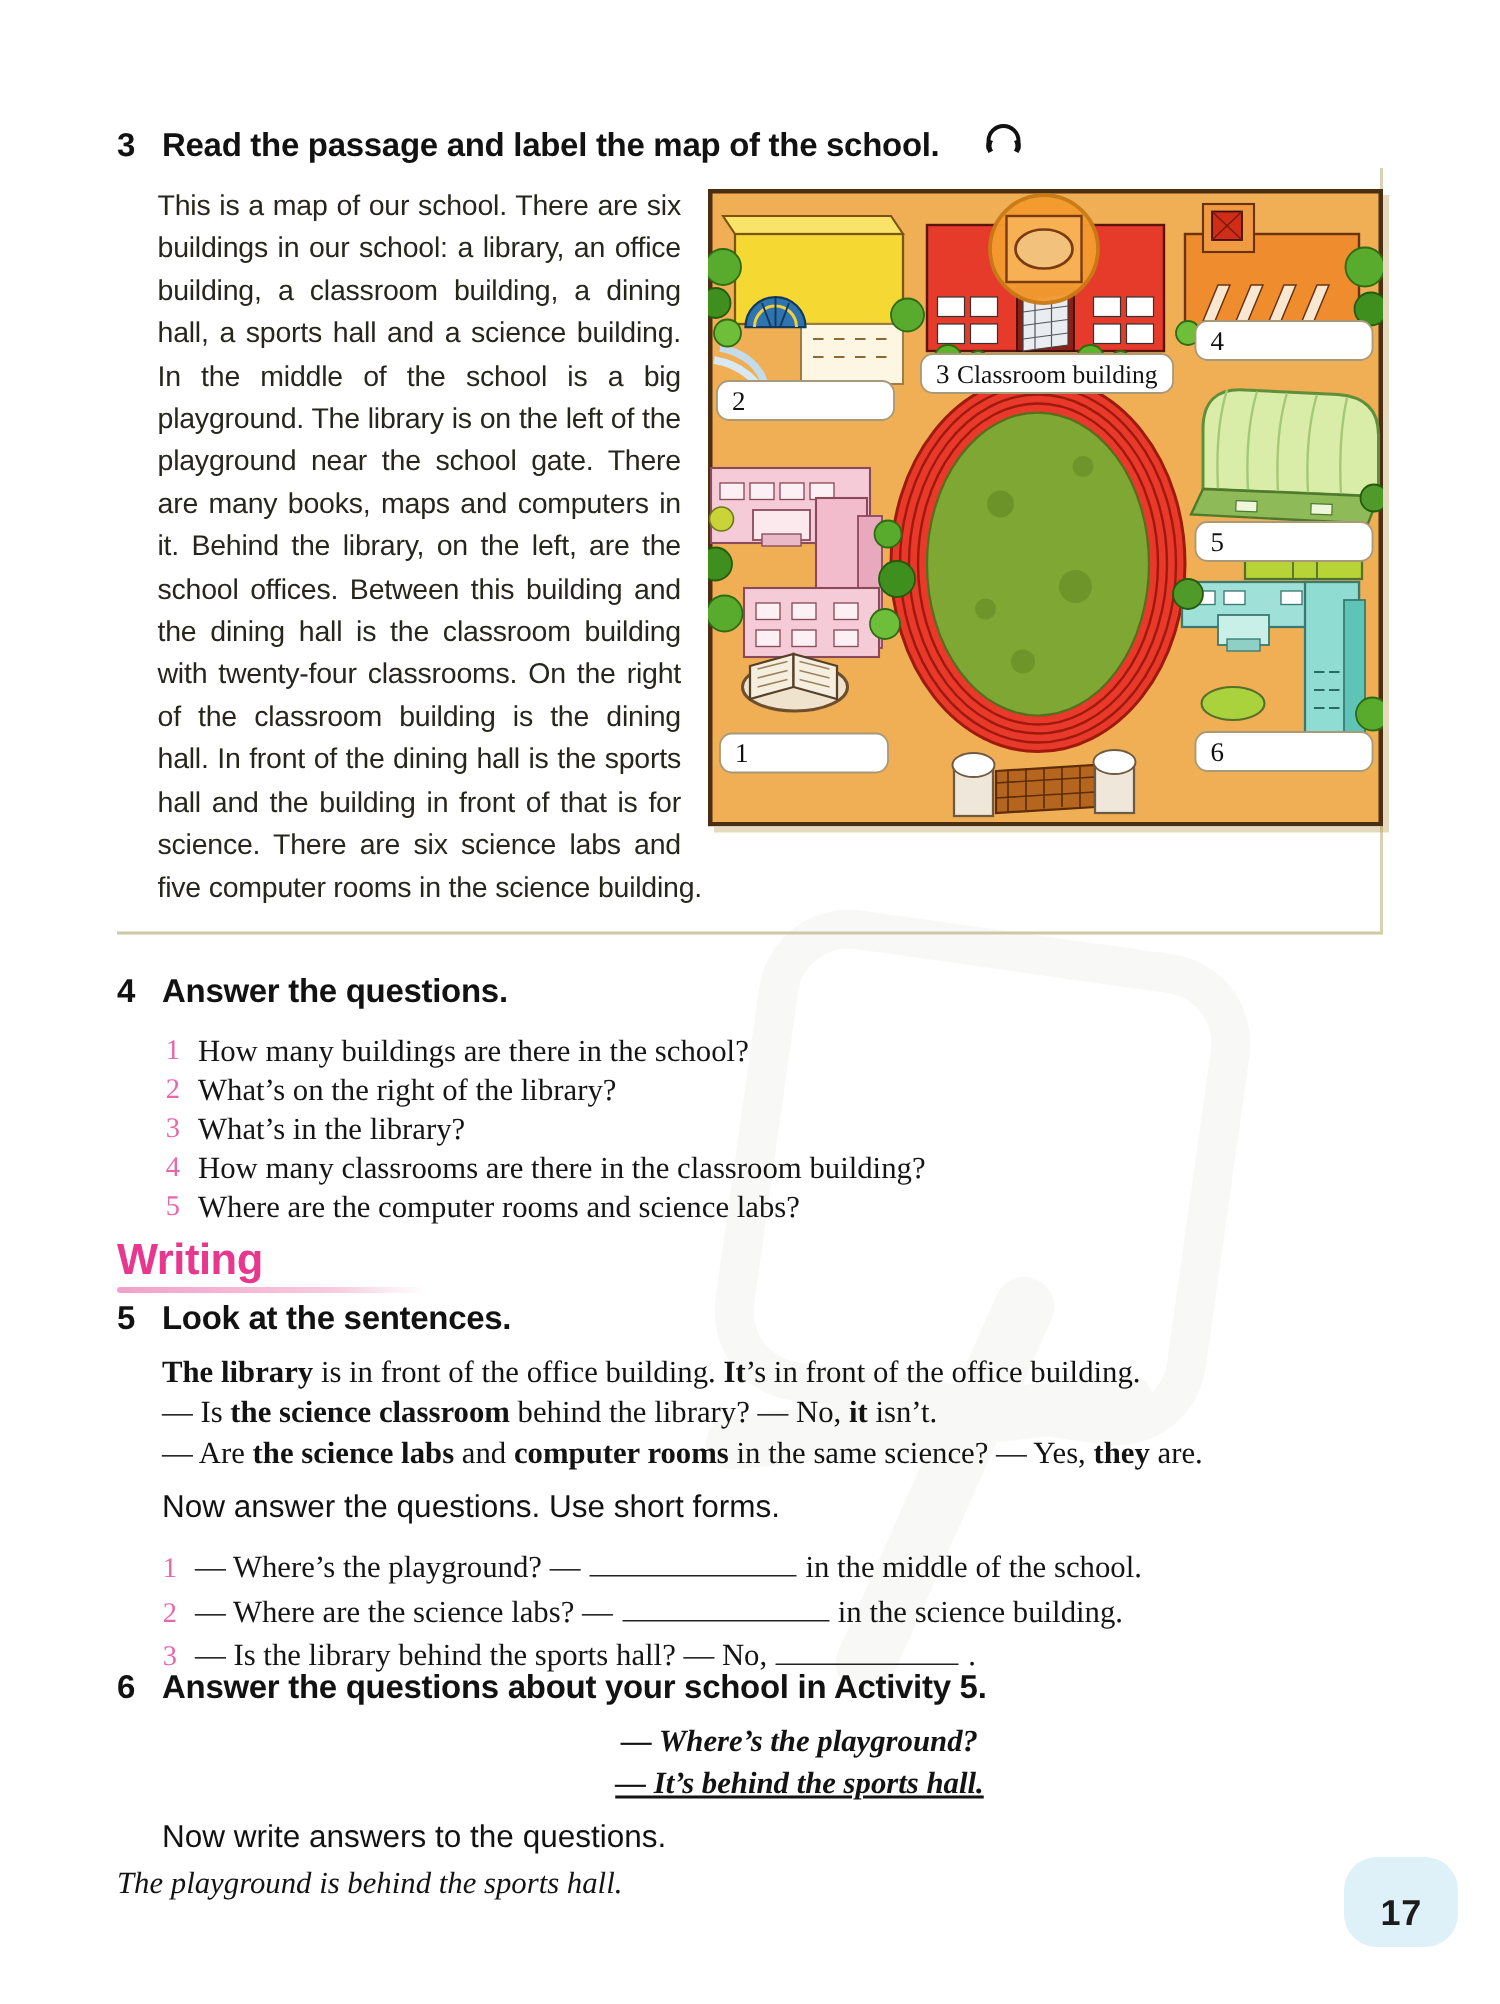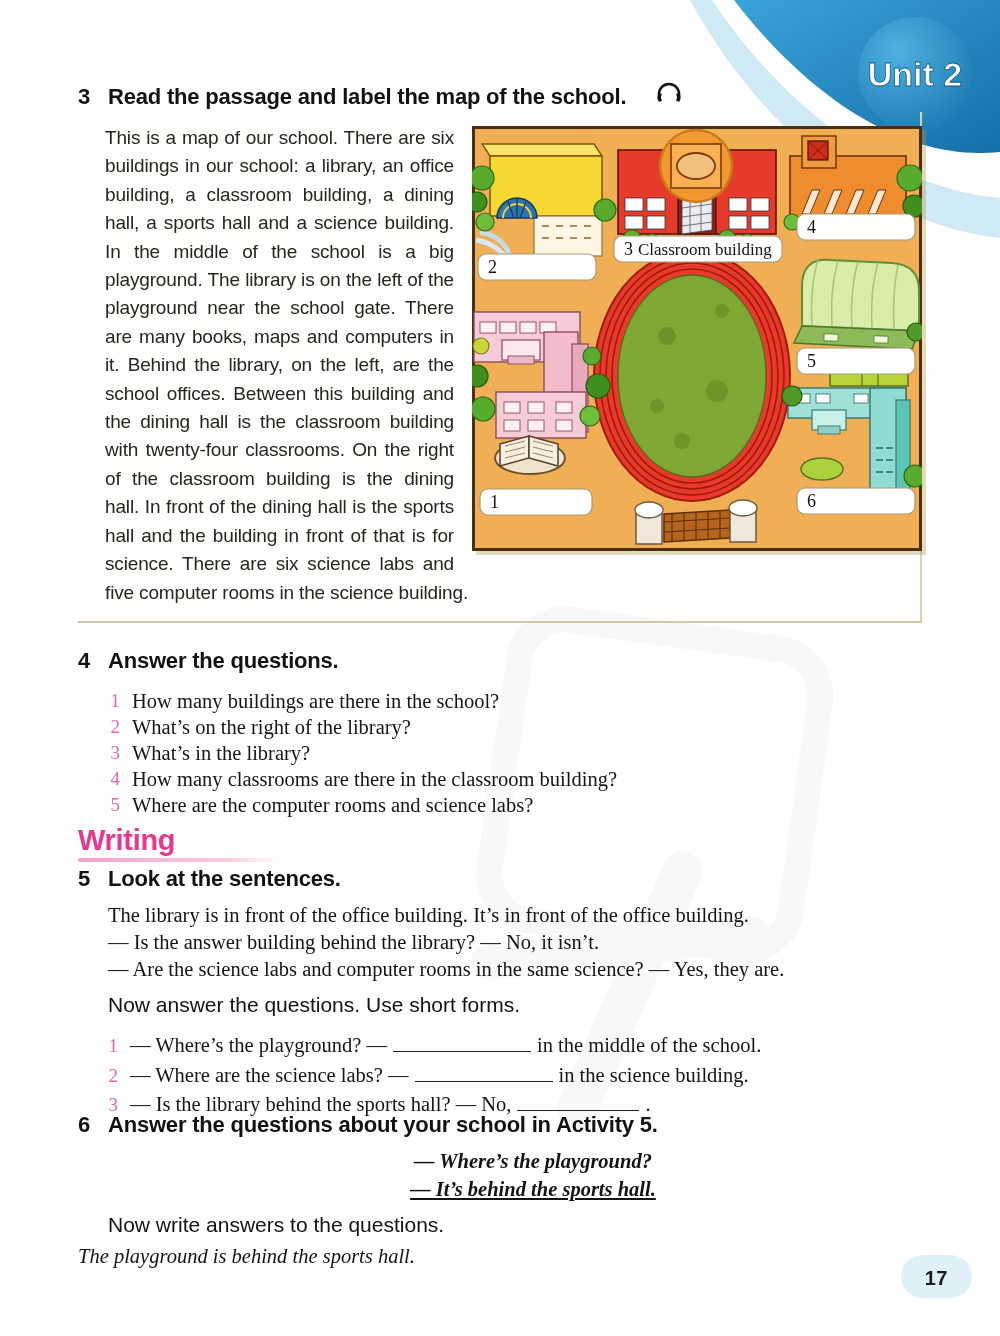--- a/index.html
+++ b/index.html
@@ -46,72 +46,53 @@
   
   .writing { position:absolute; left:78px; top:824px; }
   .writing .wtitle { font-size:29px; font-weight:bold; color:#e8378f; letter-spacing:-0.3px; }
   .writing .wline { width:205px; height:4px; margin-top:1px; border-radius:2px;
                     background:linear-gradient(to right,#f2a0c8,#f7cade 70%,rgba(247,202,222,0)); }
 
   
   .act5 { position:absolute; left:78px; top:866px; width:880px; }
   .examples { margin-top:10px; padding-left:30px; font-family:"Liberation Serif", serif;
               font-size:20.5px; line-height:27px; color:#131313; }
-  .examples b { font-weight:normal; }
+  .examples b { font-weight:bold; }
   .subhead { margin:10px 0 8px 30px; font-weight:normal; font-size:21px; color:#121212; }
   .q5 { padding-left:0; }
   .q5 .q-row { padding-left:28px; line-height:29.5px; }
   .blank { display:inline-block; border-bottom:1.6px solid #222; height:18px;
            vertical-align:baseline; margin:0 6px; }
   .b140 { width:138px; } .b125 { width:122px; }
 
   
   .act6 { position:absolute; left:78px; top:1112px; width:880px; }
   .ital { font-style:italic; }
   .act6 .examples { line-height:27.5px;text-align:center; }
   .sample { font-family:"Liberation Serif", serif; font-style:italic;
             font-size:20.5px; color:#131313; }
 
   
   .pageno { position:absolute; right:28px; bottom:38px; background:#def0f8;
-            border-radius:22px; padding:12px 24px 8px; font-size:20px; font-weight:bold;
+            border-radius:22px; padding:24px 24px 8px; font-size:24px; font-weight:bold;
             color:#1c1c1c; letter-spacing:0.5px; }
 
   .mapsvg text { font-family:"Liberation Serif", serif; }
 </style>
 </head>
 <body>
 
 <div class="page">
 
   <div class="watermark">
     <div class="wm1"></div>
       <div class="wm2"></div>
       <div class="wm3"></div>
   </div>
 
-  <div class="swoosh">
-    <svg width="340" height="250" viewBox="0 0 340 250">
-      <defs>
-        <linearGradient id="gbl" x1="0" y1="0" x2="1" y2="1">
-          <stop offset="0" stop-color="#3aa3d8"></stop>
-            <stop offset="1" stop-color="#1470a8"></stop>
-        </linearGradient>
-        <radialGradient id="gbadge" cx="0.35" cy="0.3" r="0.9">
-          <stop offset="0" stop-color="#4db1e0"></stop>
-            <stop offset="1" stop-color="#1773ab"></stop>
-        </radialGradient>
-      </defs>
-      <path d="M30,0 H340 V238 C218,224 102,132 30,0 Z" fill="#cfe9f5"></path>
-      <path d="M52,0 H340 V198 C224,188 118,100 52,0 Z" fill="#ffffff"></path>
-      <path d="M74,0 H340 V152 C236,163 140,86 74,0 Z" fill="url(#gbl)"></path>
-      <circle cx="255" cy="74" r="57" fill="url(#gbadge)"></circle>
-      <text x="255" y="86" text-anchor="middle" font-family="Liberation Sans, sans-serif" font-size="34" font-weight="bold" fill="#ffffff" stroke="#0e5a88" stroke-width="0.8">Unit 2</text>
-    </svg>
-  </div>
 
   <div class="act" style="position:absolute; left:78px; top:78px; width:860px;">
     <div class="act-head">
       <span class="num">3</span>
       <span>Read the passage and label the map of the school.</span>
       <span class="audio">
         <svg width="30" height="26" viewBox="0 0 30 26">
           <path d="M5,18 V13 a10,10 0 0 1 20,0 V18" fill="none" stroke="#111" stroke-width="2.6" stroke-linecap="round"></path>
           <path d="M5,12 q-3,4 0,9 l3,-1.5 q-2,-3.5 0,-6.5 Z" fill="#111"></path>
           <path d="M25,12 q3,4 0,9 l-3,-1.5 q2,-3.5 0,-6.5 Z" fill="#111"></path>
@@ -341,21 +322,21 @@
     <div class="wline"></div>
   </div>
 
   <div class="act5">
     <div class="act-head">
       <span class="num">5</span>
       <span>Look at the sentences.</span>
     </div>
     <div class="examples">
       <div><b>The library</b><span> is in front of the office building. </span><b>It</b><span>’s in front of the office building.</span></div>
-      <div><span>— Is </span><b>the answer building</b><span> behind the library?  — No, </span><b>it</b><span> isn’t.</span></div>
+      <div><span>— Is </span><b>the science classroom</b><span> behind the library?  — No, </span><b>it</b><span> isn’t.</span></div>
       <div><span>— Are </span><b>the science labs</b><span> and </span><b>computer rooms</b><span> in the same science?  — Yes, </span><b>they</b><span> are.</span></div>
     </div>
     <div class="subhead">Now answer the questions. Use short forms.</div>
     <div class="qlist q5">
       <div class="q-row">
         <span class="qn">1</span>
         <span><span>— Where’s the playground?  —</span><span class="blank b140"></span><span>in the middle of the school.</span></span>
       </div>
       <div class="q-row">
         <span class="qn">2</span>

